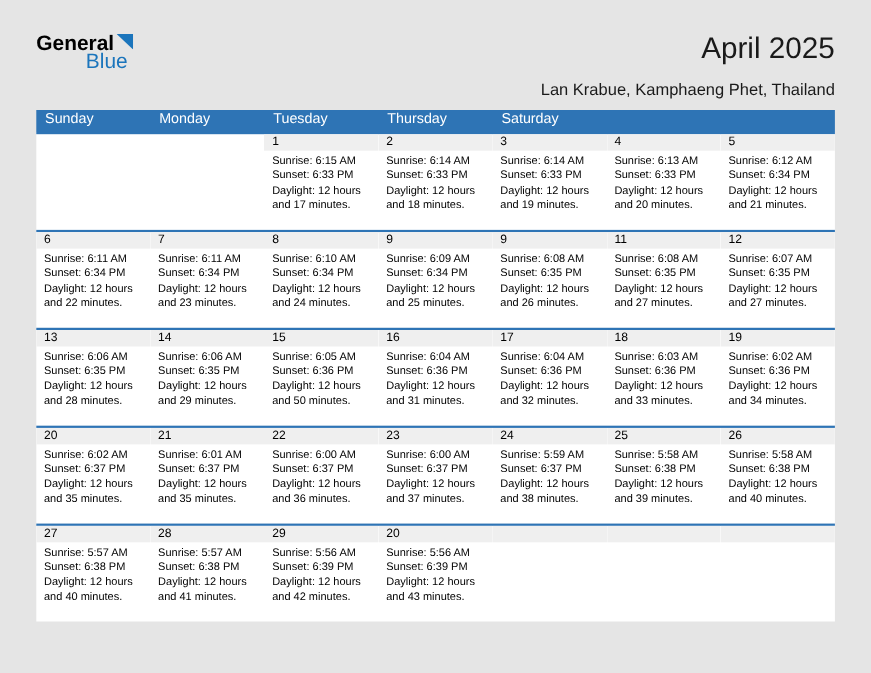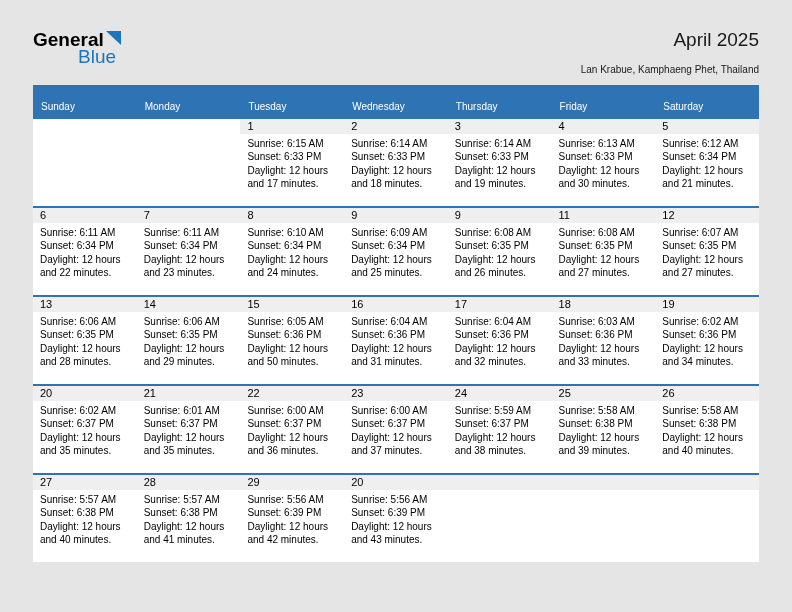--- a/index.html
+++ b/index.html
@@ -15,30 +15,30 @@
   
   .top { display: flex; justify-content: space-between; align-items: flex-start; padding: 30px 33px 0 33px; }
   .logo { line-height: 1; }
   .logo-row1 { display: flex; align-items: flex-start; }
   .logo-general { font-size: 19px; font-weight: 700; color: #000; }
   .logo-triangle { margin-left: 2px; margin-top: 1px; display: inline-block; }
   .logo-triangle svg polygon { fill: var(--logo-blue, #1B75BC); }
   .logo-blue { font-size: 19px; font-weight: 400; color: var(--logo-blue, #1B75BC); margin-left: 45px; margin-top: -2px; }
 
   .title-block { text-align: right; }
-  .page-title { font-size: 19px; color: #1a1a1a; line-height: 1.1; }
-  .page-location { font-size: 10px; color: #1a1a1a; margin-top: 13px; padding-left: 12px; }
+  .page-title { font-size: 27px; color: #1a1a1a; line-height: 1.1; }
+  .page-location { font-size: 15px; color: #1a1a1a; margin-top: 13px; padding-left: 12px; }
 
   
   .calendar { margin: 10px 33px 0 33px; }
   .weekday-row {
     display: grid; grid-template-columns: repeat(7, 1fr);
     background: var(--header-blue, #2E74B5); color: #fff;
   }
-  .weekday-cell { font-size: 10px; padding: 16px 4px 5px 8px; white-space: nowrap; }
+  .weekday-cell { font-size: 13px; padding: 0 4px 5px 8px; white-space: nowrap; }
 
   .week-row {
     display: grid; grid-template-columns: repeat(7, 1fr);
     border-top: 2px solid var(--header-blue, #2E74B5);
     min-height: 87px;
     background: #fff;
   }
   .day-cell { overflow: hidden; }
   .day-num { font-size: 11px; line-height: 15px; height: 15px; padding-left: 7px; color: #000; }
   .day-num.shaded { background: var(--strip-gray, #EFEFEF); }
@@ -65,23 +65,21 @@
       <div class="page-title">April 2025</div>
       <div class="page-location">Lan Krabue, Kamphaeng Phet, Thailand</div>
     </div>
   </div>
 
   <div class="calendar">
     <div class="weekday-row">
         <div class="weekday-cell">Sunday</div>
         <div class="weekday-cell">Monday</div>
         <div class="weekday-cell">Tuesday</div>
-        <div class="weekday-cell">Wednesday</div>
         <div class="weekday-cell">Thursday</div>
-        <div class="weekday-cell">Friday</div>
         <div class="weekday-cell">Saturday</div>
       </div>
     <div>
         <div class="week-row">
           <div class="day-cell">
             <div class="day-num"></div>
             <div class="day-details"></div>
           </div>
           <div class="day-cell">
             <div class="day-num"></div>
@@ -113,21 +111,21 @@
               <div class="detail-line">Daylight: 12 hours</div>
               <div class="detail-line">and 19 minutes.</div>
             </div>
           </div>
           <div class="day-cell">
             <div class="day-num shaded">4</div>
             <div class="day-details">
               <div class="detail-line">Sunrise: 6:13 AM</div>
               <div class="detail-line">Sunset: 6:33 PM</div>
               <div class="detail-line">Daylight: 12 hours</div>
-              <div class="detail-line">and 30 minutes.</div>
+              <div class="detail-line">and 20 minutes.</div>
             </div>
           </div>
           <div class="day-cell">
             <div class="day-num shaded">5</div>
             <div class="day-details">
               <div class="detail-line">Sunrise: 6:12 AM</div>
               <div class="detail-line">Sunset: 6:34 PM</div>
               <div class="detail-line">Daylight: 12 hours</div>
               <div class="detail-line">and 21 minutes.</div>
             </div>

